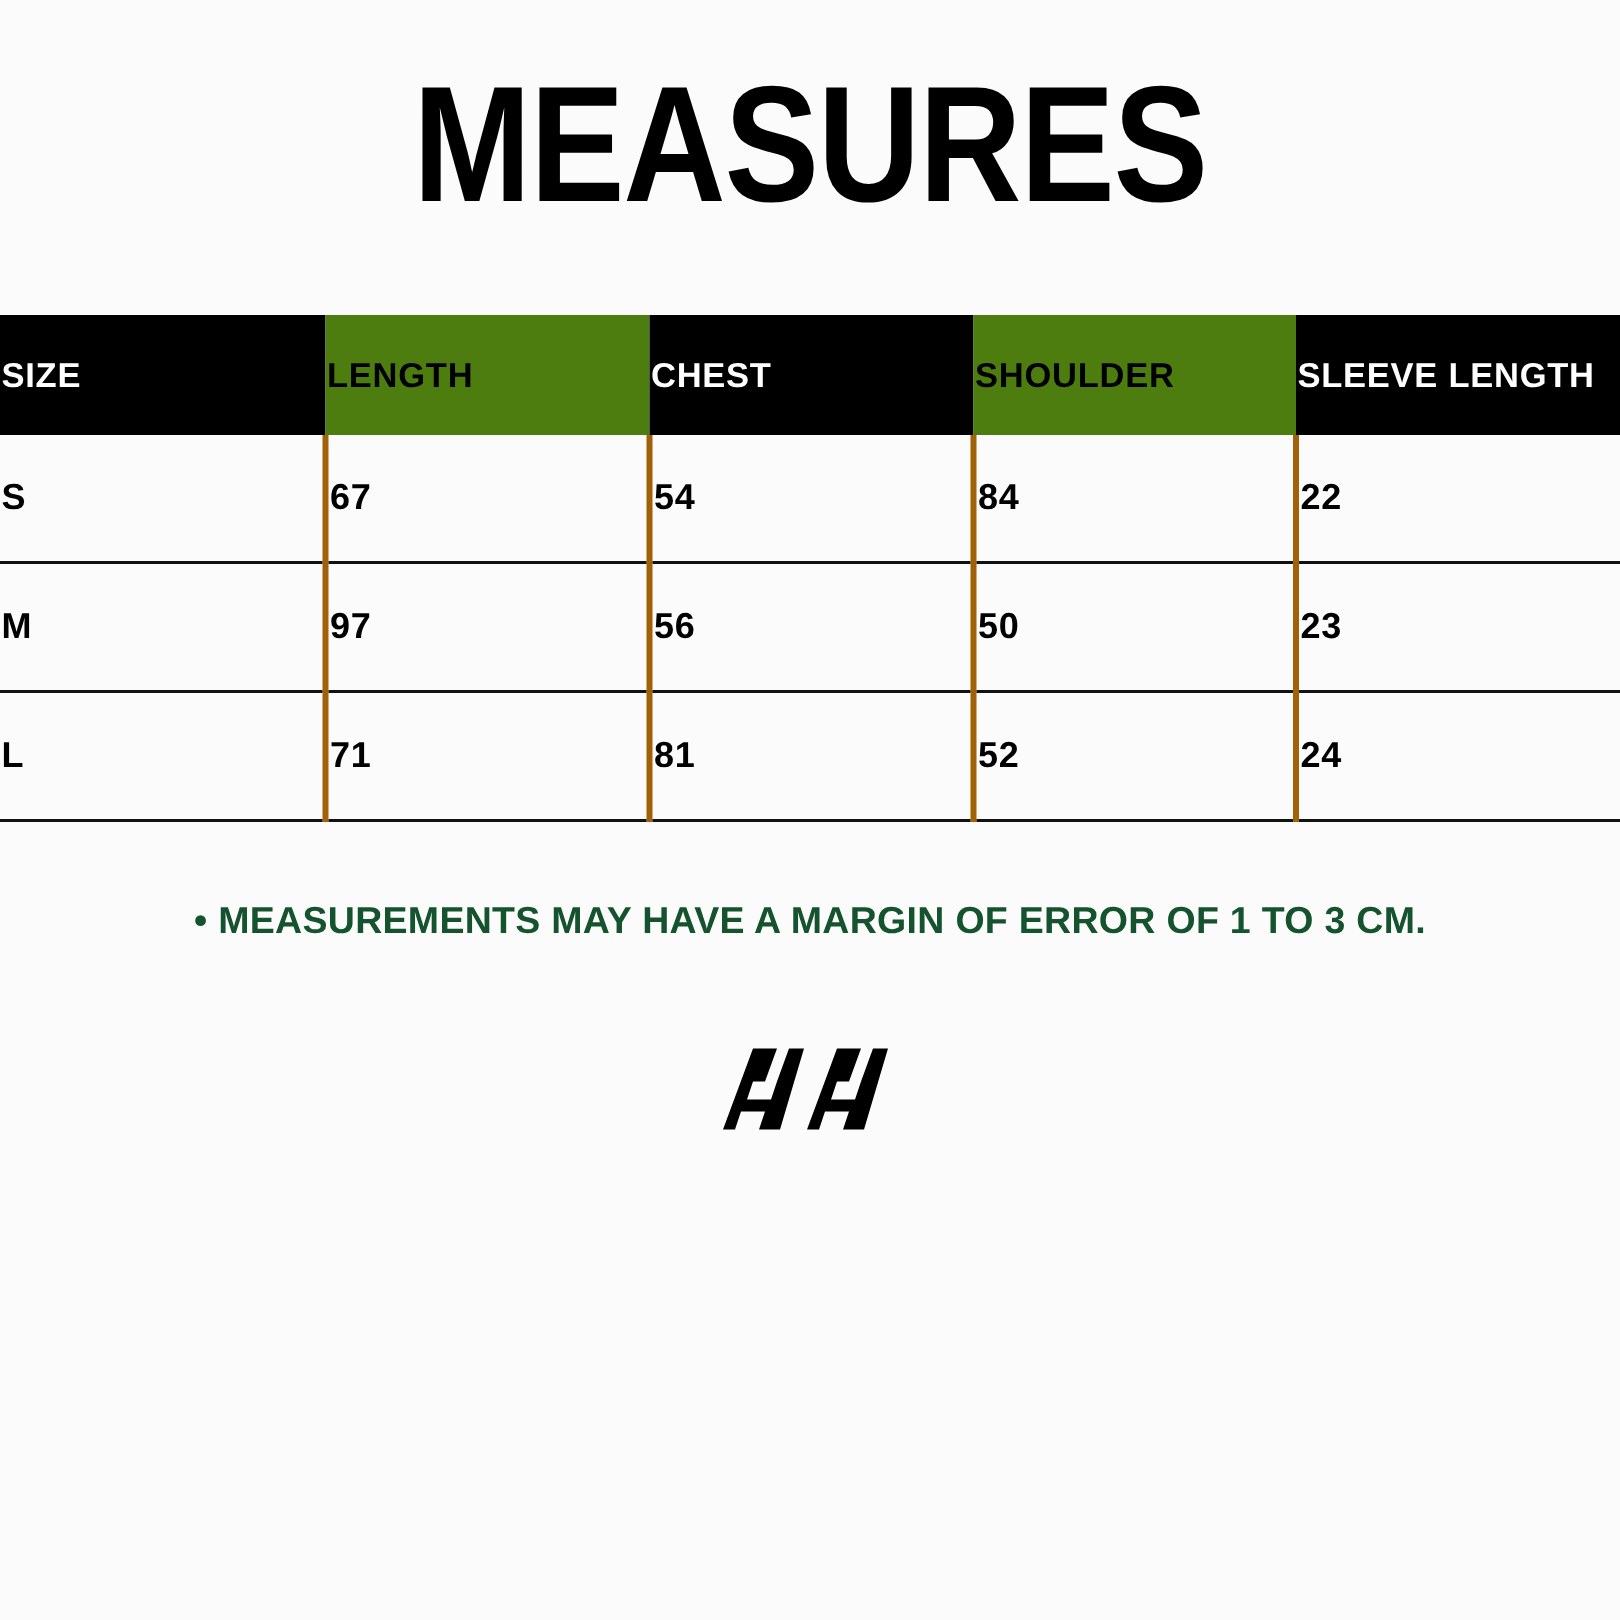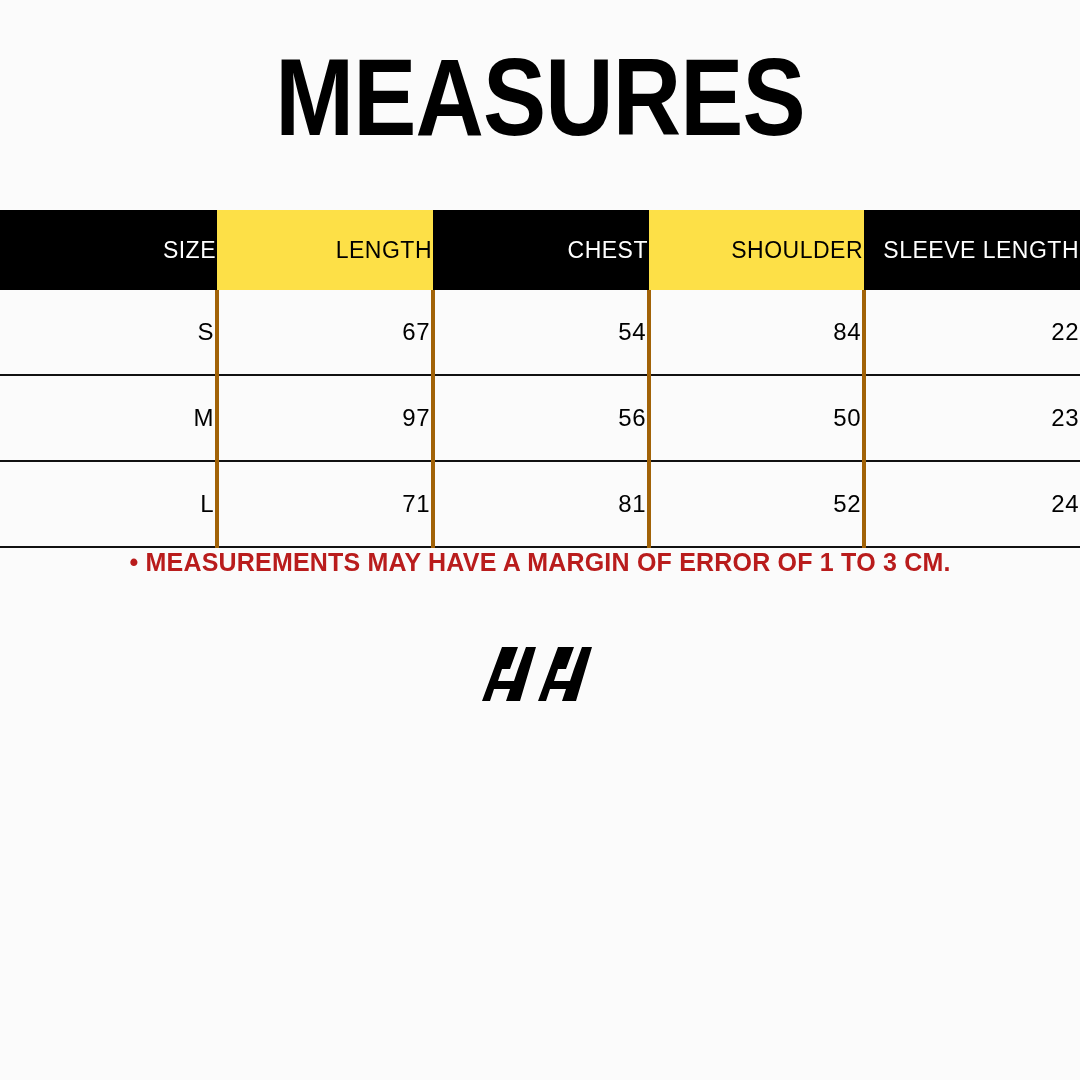--- a/index.html
+++ b/index.html
@@ -42,38 +42,38 @@
   }
 
   table.measures {
     border-collapse: collapse;
     width: 1080px;
     table-layout: fixed;
   }
 
   table.measures th,
   table.measures td {
-    text-align: right;
+    text-align: left;
     vertical-align: middle;
-    font-weight: normal;
+    font-weight: bold;
     font-size: 23px;
     letter-spacing: 0.5px;
     border: 0;
   }
 
   table.measures thead th {
     height: 78px;
     color: #ffffff;
     background: #000000;
     font-size: 23px;
   }
 
   
   table.measures thead th.light {
-    background: #fde047;
+    background: #4d7c0f;
     color: #000000;
     margin-left: 28px;
   }
 
   table.measures tbody td {
     height: 82px;
     background: #fbfbfb;
     color: #000000;
     font-size: 24px;
     border-bottom: 2px solid #111111;
@@ -82,25 +82,26 @@
   table.measures tbody tr:last-child td {
     border-bottom: 2px solid #111111;
   }
 
   
   table.measures tbody td.vsep {
     border-left: 4px solid #a16207;
   }
 
   .note {
+    margin-top: 52px;
     text-align: center;
     font-weight: bold;
     font-size: 25px;
     letter-spacing: 0.2px;
-    color: #b91c1c;
+    color: #14532d;
   }
 
   .logo-wrap {
     margin-top: 62px;
     display: flex;
     justify-content: center;
     align-items: center;
   }
 
   .logo {

